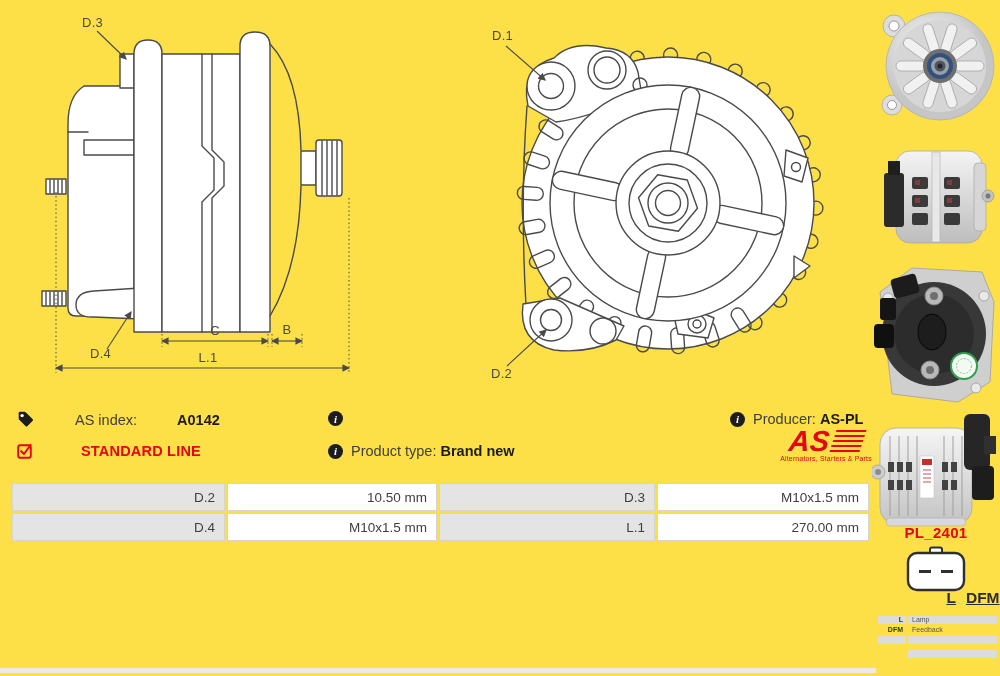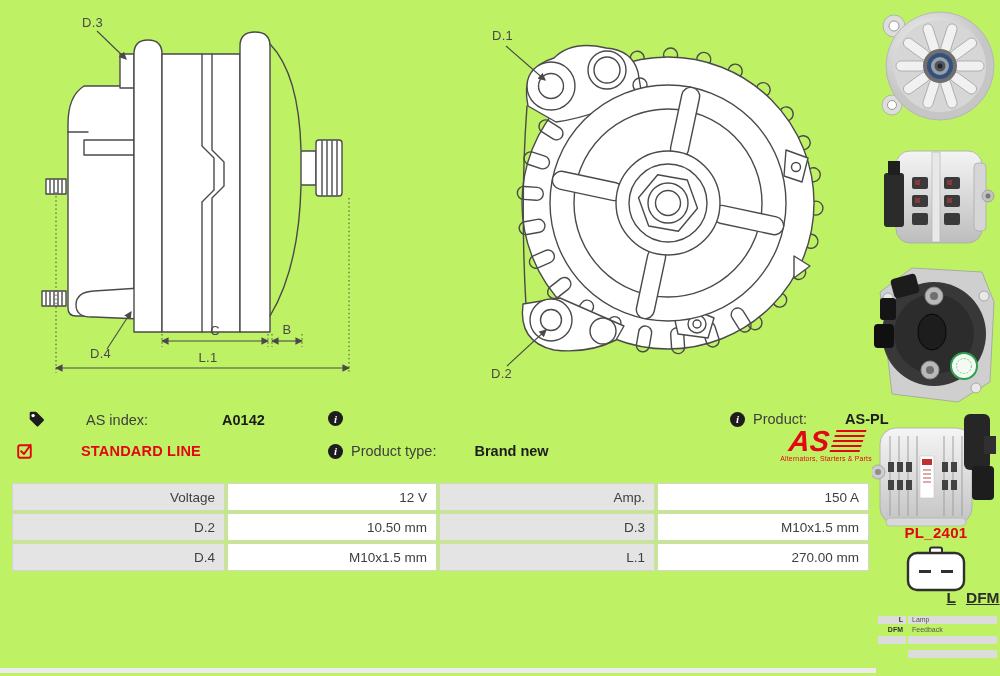--- a/index.html
+++ b/index.html
@@ -1,29 +1,29 @@
 <!DOCTYPE html>
 <html><head>
 <meta charset="utf-8">
 <style>
   html,body{margin:0;padding:0;background:#fff;}
   body{font-family:"Liberation Sans",sans-serif;color:#3f3f3f;}
-  .stage{position:relative;width:1000px;height:676px;background:#bef264;overflow:hidden;}
+  .stage{position:relative;width:1000px;height:676px;background:#fde047;overflow:hidden;}
   .abs{position:absolute;}
 
   
   svg text{font-family:"Liberation Sans",sans-serif;font-size:13px;fill:#4a4a4a;letter-spacing:.3px;}
   .draw{stroke:#4a4a4a;stroke-width:1.4;fill:none;stroke-linejoin:round;stroke-linecap:round;}
   .drawf{stroke:#4a4a4a;stroke-width:1.4;fill:#fff;stroke-linejoin:round;}
   .dim{stroke:#4a4a4a;stroke-width:1.1;fill:none;}
   .ext{stroke:#4a4a4a;stroke-width:1;stroke-dasharray:1.5 2.6;fill:none;}
 
   
   .info-item{position:absolute;display:flex;align-items:center;gap:8px;font-size:14.5px;color:#3e3e3e;white-space:nowrap;}
-  .info-item b{color:#1c1c1c;margin-left:34px;}
+  .info-item b{color:#1c1c1c;}
   .redline{color:#e30613;font-weight:bold;letter-spacing:.2px;}
   .info-circle{width:15px;height:15px;border-radius:50%;background:#1d1d1d;color:#fff;
     display:inline-flex;align-items:center;justify-content:center;
     font-family:"Liberation Serif",serif;font-style:italic;font-weight:bold;font-size:11px;flex:0 0 auto;}
 
   
   .as-logo{position:absolute;left:776px;top:428px;width:100px;text-align:center;}
   .as-logo-row{display:flex;align-items:flex-end;justify-content:center;gap:3px;}
   .as-logo-as{color:#e30613;font-weight:900;font-style:italic;font-size:29px;line-height:26px;transform:skewX(-6deg);}
   .as-logo-stripes{width:30px;height:22px;margin-bottom:2px;
@@ -318,21 +318,21 @@
       <path d="M51,64 H59 M51,68 H59 M51,72 H59 M51,76 H59" stroke="#b55" stroke-width="1"></path>
     </g>
     <rect x="92" y="8" width="26" height="56" rx="6" fill="#262626"></rect>
     <rect x="100" y="60" width="22" height="34" rx="4" fill="#1d1d1d"></rect>
     <rect x="112" y="30" width="12" height="18" fill="#303030"></rect>
     <circle cx="6" cy="66" r="7" fill="#cdcdcd" stroke="#999" stroke-width=".7"></circle>
     <circle cx="6" cy="66" r="3" fill="#8d8d8d"></circle>
     <rect x="14" y="112" width="80" height="8" rx="4" fill="#d9d9d9" stroke="#ababab" stroke-width=".6"></rect>
   </svg>
 
-  <div class="info-item" style="left:28px;top:411px;gap:40px;">
+  <div class="info-item" style="left:17px;top:411px;gap:40px;">
     <svg width="18" height="17" viewBox="0 0 17 17">
       <path d="M1.2,8.2 L8.2,15.2 Q9,16 9.8,15.2 L15.2,9.8 Q16,9 15.2,8.2 L8.2,1.2 Q7.8,0.8 7,0.8 L2.4,0.8 Q1.2,0.8 1.2,2 Z" fill="#1d1d1d"></path>
       <circle cx="4.6" cy="4.6" r="1.7" fill="#fff"></circle>
     </svg>
     <span>AS index:</span>
     <b>A0142</b>
   </div>
 
   <div class="info-item" style="left:17px;top:443px;gap:48px;">
     <svg width="16" height="16" viewBox="0 0 16 16">
@@ -350,47 +350,41 @@
     <span class="info-circle">i</span>
     <span>
       <span>Product type:</span>
       <b>Brand new</b>
     </span>
   </div>
 
   <div class="info-item" style="left:730px;top:411px;">
     <span class="info-circle">i</span>
     <span>
-      <span>Product:</span>
+      <span>Producer:</span>
       <b>AS-PL</b>
     </span>
   </div>
 
   <div class="as-logo">
     <div class="as-logo-row">
       <span class="as-logo-as">AS</span>
       <span class="as-logo-stripes"></span>
     </div>
     <div class="as-logo-tagline">Alternators, Starters &amp; Parts</div>
   </div>
 
   <table class="spec">
     <colgroup>
         <col style="width:213px">
         <col style="width:210px">
         <col style="width:216px">
         <col style="width:212px">
       </colgroup>
     <tbody>
-      <tr>
-        <td class="lab">Voltage</td>
-        <td class="val">12 V</td>
-        <td class="lab">Amp.</td>
-        <td class="val">150 A</td>
-      </tr>
       <tr>
         <td class="lab">D.2</td>
         <td class="val">10.50 mm</td>
         <td class="lab">D.3</td>
         <td class="val">M10x1.5 mm</td>
       </tr>
       <tr>
         <td class="lab">D.4</td>
         <td class="val">M10x1.5 mm</td>
         <td class="lab">L.1</td>

